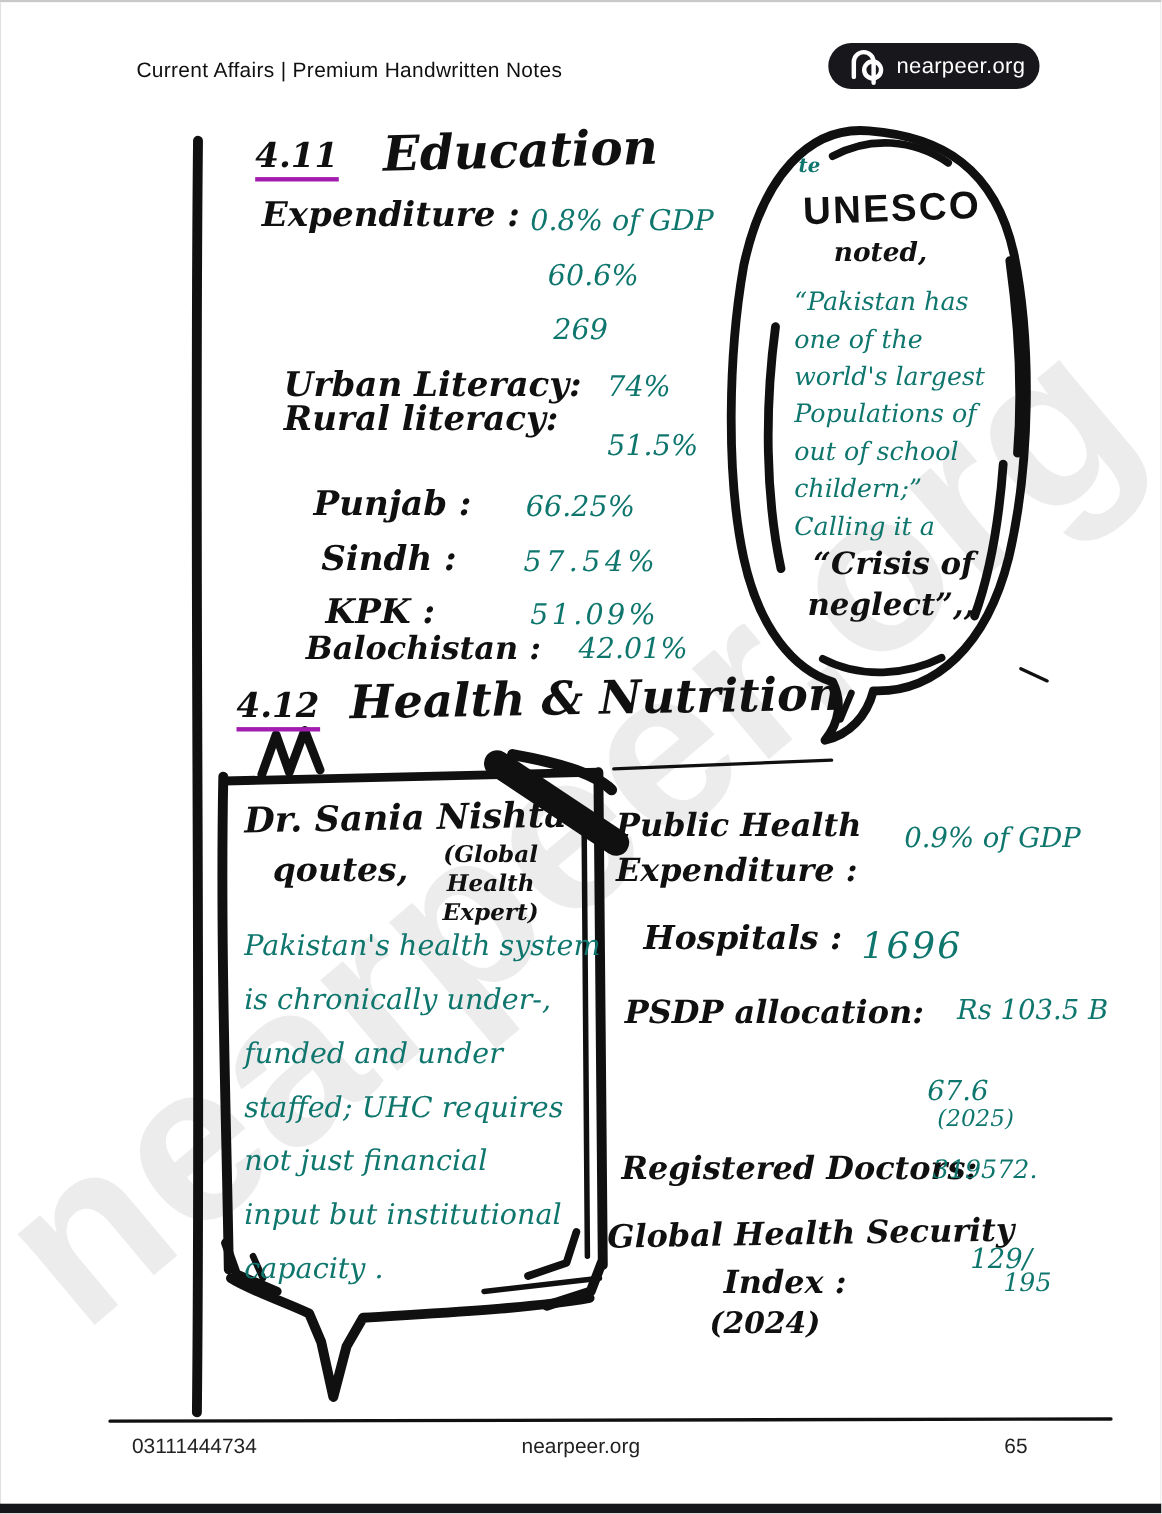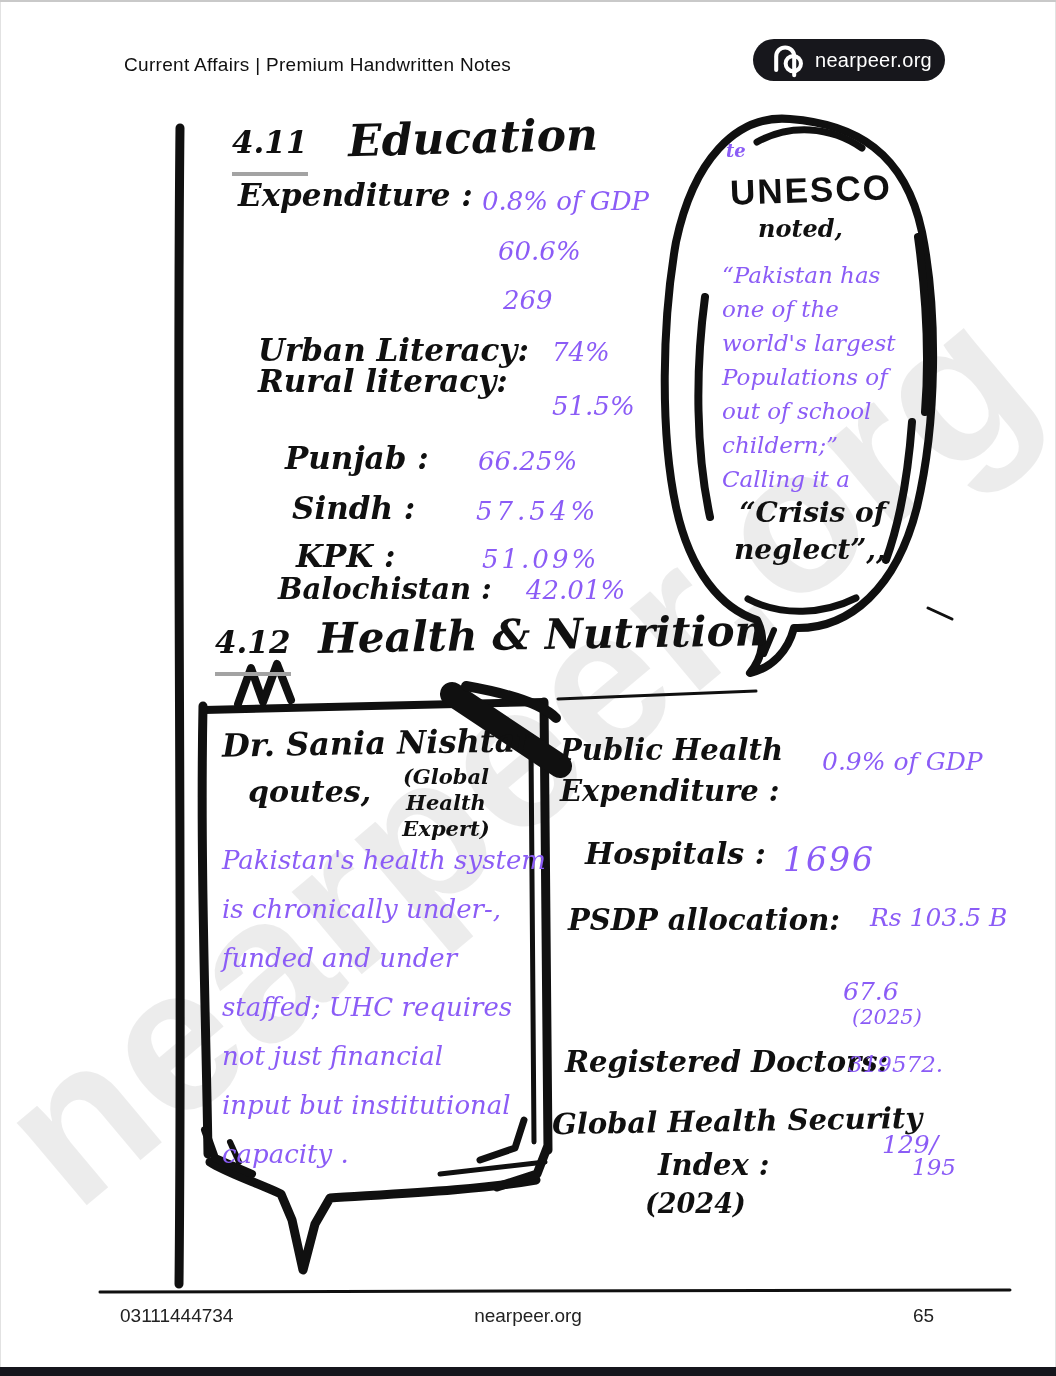--- a/index.html
+++ b/index.html
@@ -12,33 +12,33 @@
     box-sizing:border-box;
     font-family:"Liberation Sans",sans-serif;
     color:#101010;
   }
   .edge-left{position:absolute;left:0;top:0;width:1px;height:100%;background:#e2e2e2;}
   .edge-right{position:absolute;right:0;top:0;width:1px;height:100%;background:#e2e2e2;}
   .bottom-bar{position:absolute;left:0;bottom:0;width:100%;height:9px;background:#15151c;}
   .abs{position:absolute;}
   .pre{white-space:pre-line;}
   
-  .hw{font-family:"DejaVu Serif",serif;font-style:italic;color:#8b5cf6;}
+  .hw{font-family:"DejaVu Serif",serif;font-style:italic;color:#0f766e;}
   .hw-b{font-family:"DejaVu Serif",serif;font-style:italic;font-weight:700;color:#101010;}
   .marker{font-family:"Liberation Sans",sans-serif;font-weight:700;color:#101010;}
   .watermark{
     position:absolute;left:30px;top:1040px;
     transform:rotate(-40deg);transform-origin:0 50%;
     font-family:"Liberation Sans",sans-serif;font-weight:700;
     font-size:205px;letter-spacing:2px;white-space:nowrap;
     color:rgba(0,0,0,0.075);z-index:0;
   }
   .ink-layer{position:absolute;left:0;top:0;z-index:1;pointer-events:none;}
   .txt{z-index:2;}
-  .underlined{border-bottom:4px solid #a3a3a3;padding-bottom:12px;font-style:italic;}
+  .underlined{border-bottom:4px solid #a21caf;padding-bottom:1px;font-style:italic;}
   .header-title{font-size:19px;letter-spacing:0.3px;}
   .badge{
     position:absolute;left:753px;top:37px;width:192px;height:42px;
     background:#17171c;border-radius:22px;display:flex;align-items:center;
     z-index:2;
   }
   .badge-label{color:#fff;font-size:20px;font-weight:500;margin-left:6px;letter-spacing:0.3px;}
   .footer-text{font-size:19px;color:#222;}
   .stat-label{font-size:31px;line-height:1;}
   .stat-value{font-size:26px;line-height:1;}

